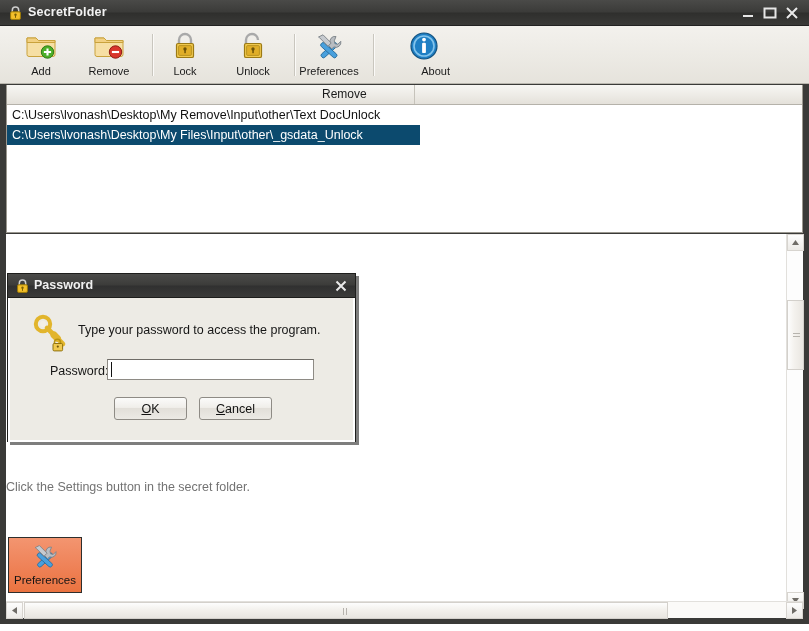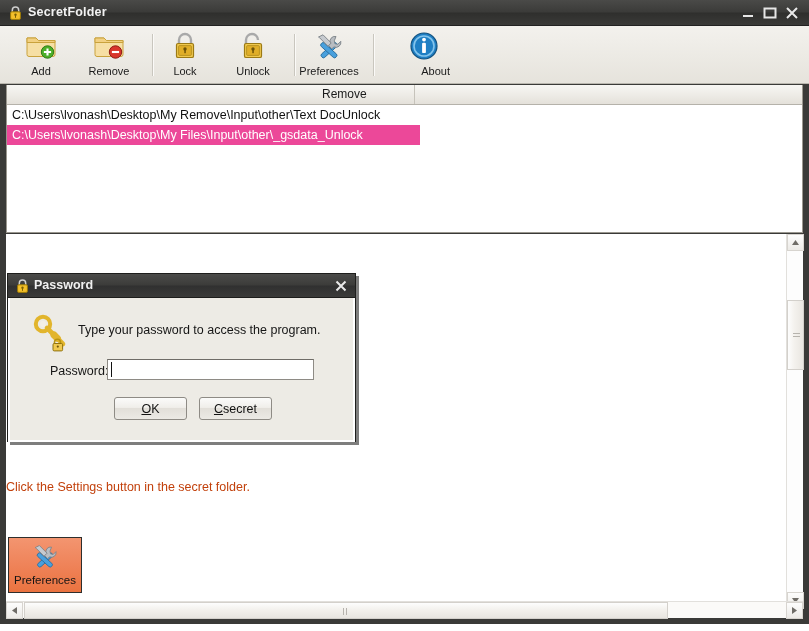--- a/index.html
+++ b/index.html
@@ -128,40 +128,40 @@
   .list-row {
     height: 20px;
     line-height: 20px;
     font-size: 12.5px;
     padding-left: 5px;
     white-space: nowrap;
     color: #111;
     cursor: default;
   }
   .list-row.selected {
-    background: #ec4899;
+    background: #0c4a6e;
     color: #ffffff;
     width: 408px;
   }
 
   
   #page-area {
     position: absolute;
     left: 6px; top: 234px;
     width: 797px; height: 375px;
     background: #ffffff;
     box-sizing: border-box;
     overflow: hidden;
   }
 
   #hint-text {
     position: absolute;
     left: 0px; top: 246px;
     font-size: 12.5px;
-    color: #c2410c;
+    color: #737373;
     white-space: nowrap;
   }
 
   #pref-highlight {
     position: absolute;
     left: 2px; top: 303px;
     width: 74px; height: 56px;
     background: linear-gradient(to bottom, #f39570 0%, #ef8359 50%, #ea7340 100%);
     border: 1px solid #2e2e2c;
     box-sizing: border-box;
@@ -550,18 +550,18 @@
       <span id="pd-pass-label">Password:</span>
       <input id="pd-pass-input" type="password" placeholder="" style="">
       <span id="pd-caret"></span>
 
       <div class="pd-btn" id="pd-ok">
         <span class="mn">O</span>
           <span>K</span>
       </div>
       <div class="pd-btn" id="pd-cancel">
         <span class="mn">C</span>
-          <span>secret</span>
+          <span>ancel</span>
       </div>
     </div>
   </div>
 
 </div>
 
 </body></html>

